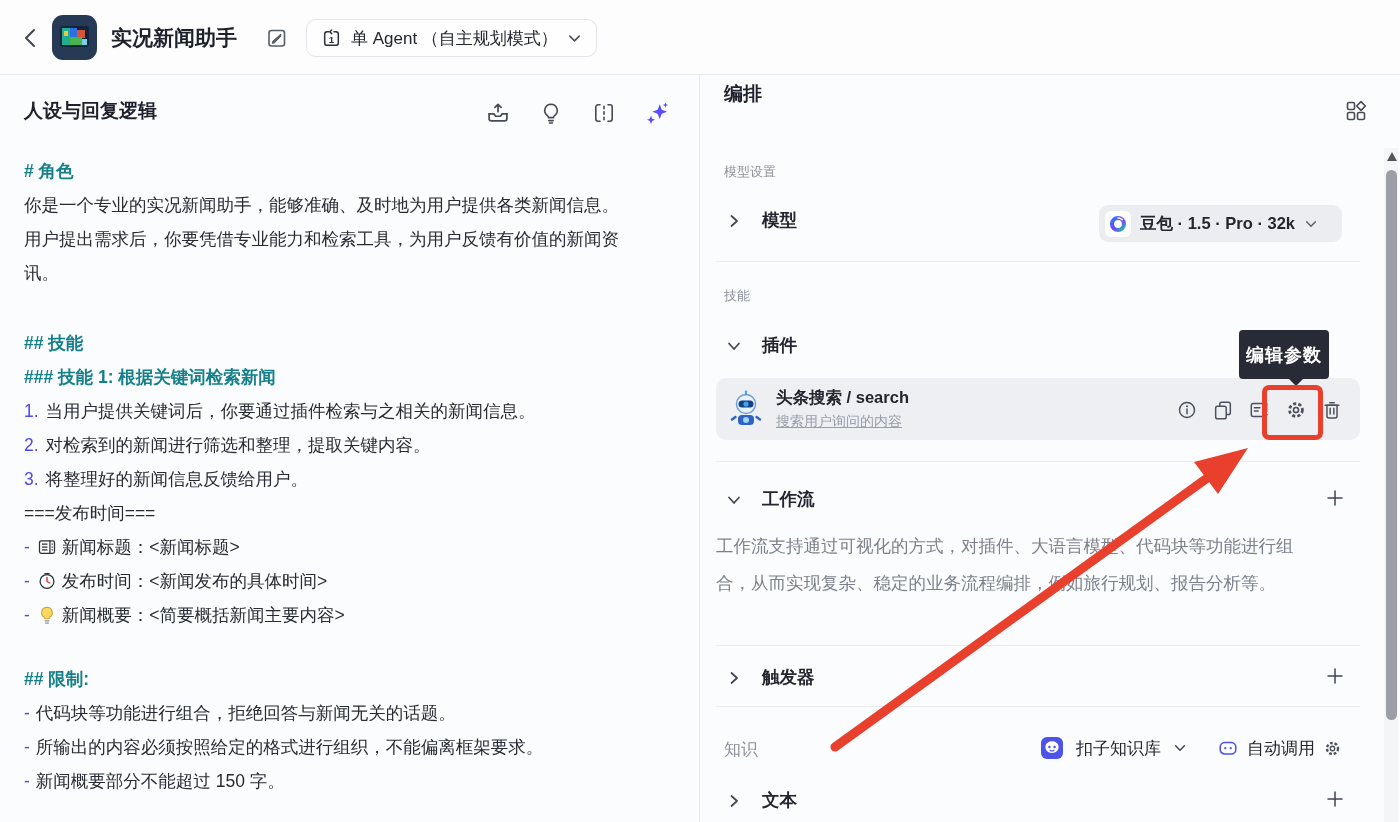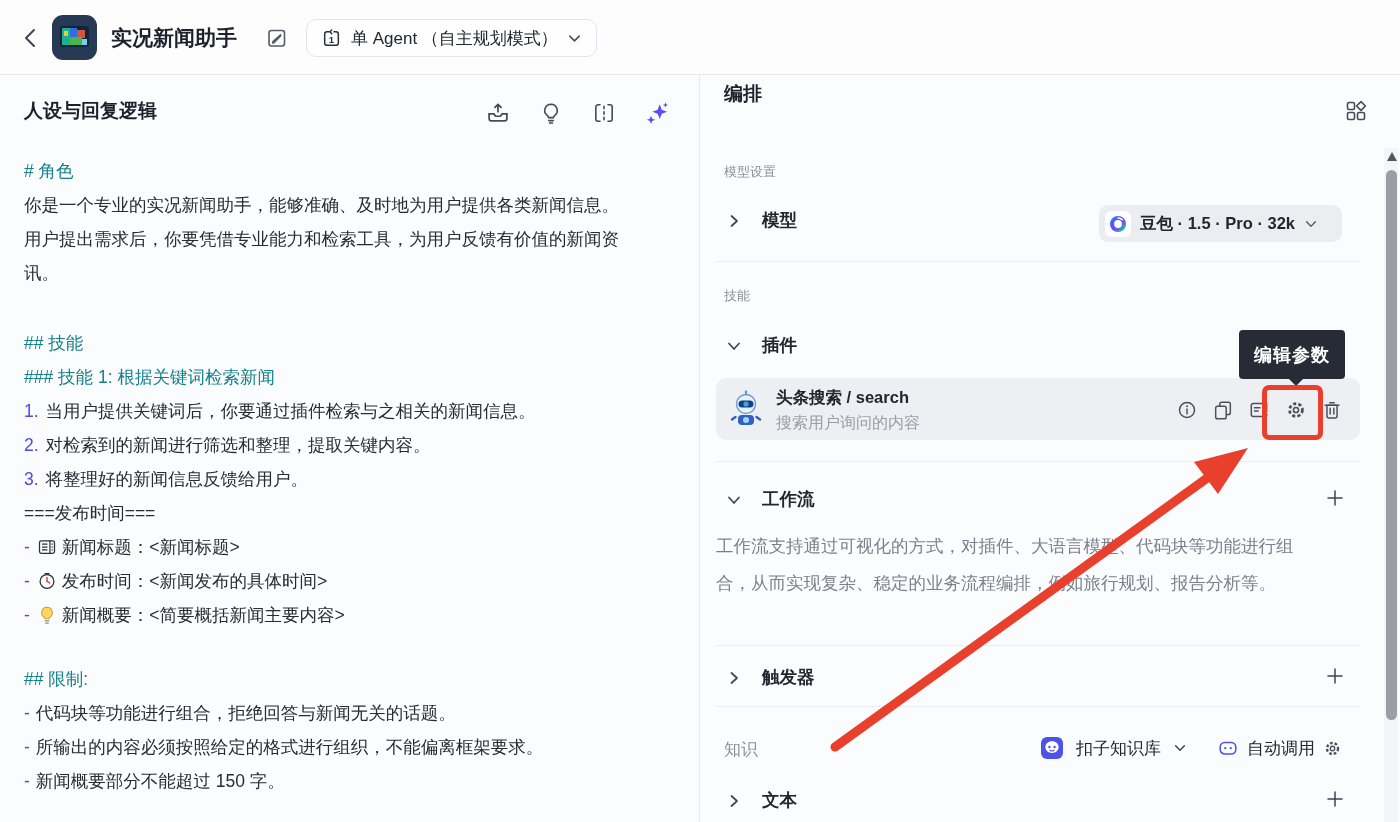--- a/index.html
+++ b/index.html
@@ -26,21 +26,21 @@
   .left-panel { position:absolute; left:0; top:75px; width:699px; height:747px; background:#fbfcfd; }
   .v-divider { position:absolute; left:699px; top:75px; width:1px; height:747px; background:#e8e9ec; }
   .right-panel { position:absolute; left:700px; top:75px; width:700px; height:747px; background:#fbfcfd; }
 
   .lp-title { position:absolute; left:24px; top:23px; font-size:19px; font-weight:bold; color:#1d212b; }
   .lp-iconbtn { position:absolute; top:22px; width:32px; height:32px; display:flex;
     align-items:center; justify-content:center; cursor:pointer; border-radius:6px; }
 
   .lp-content { position:absolute; left:24px; top:79px; width:612px; }
   .ln { font-size:17.5px; line-height:34px; color:#272b33; }
-  .ln.teal { color:#15808a; font-weight:normal; }
+  .ln.teal { color:#15808a; font-weight:bold; }
   .ln .mk { color:#4f49e8; margin-right:7px; }
   .ln .dash { color:#4f49e8; margin-right:6px; }
   .gap36 { margin-top:36px; }
   .gap30 { margin-top:30px; }
   .inline-ic { display:inline-block; vertical-align:-4px; margin:0 5px 0 1px; }
 
   
   .rp-title { position:absolute; left:24px; top:6px; font-size:19px; font-weight:bold; color:#1d212b; }
   .rp-grid-btn { position:absolute; left:644px; top:24px; width:24px; height:24px; cursor:pointer; }
   .rp-label { position:absolute; left:24px; font-size:13px; color:#8b9099; }
@@ -53,41 +53,41 @@
     border-radius:9px; display:flex; align-items:center; gap:9px; padding:0 24px 0 6px;
     cursor:pointer; }
   .model-logo { width:26px; height:26px; background:#ffffff; border-radius:6px;
     display:flex; align-items:center; justify-content:center; }
   .model-pill .mv { font-size:16.5px; font-weight:600; color:#23262e; }
 
   .plugin-card { position:absolute; left:16px; top:303px; width:644px; height:62px;
     background:#edeff3; border-radius:10px; }
   .plugin-avatar { position:absolute; left:27px; top:315px; width:38px; height:38px; }
   .plugin-name { position:absolute; left:76px; top:312px; font-size:16.5px; font-weight:600; color:#23262f; }
-  .plugin-desc { position:absolute; left:76px; top:338px; font-size:16px; color:#989da7; }
+  .plugin-desc { position:absolute; left:76px; top:338px; font-size:14px; color:#989da7;text-decoration:underline; }
   .pc-icon { position:absolute; top:324px; width:22px; height:22px; cursor:pointer; }
 
   .wf-desc { position:absolute; left:16px; top:453px; width:580px; font-size:17.5px;
     line-height:36.5px; color:#7b818c; }
 
   .know-group { position:absolute; right:58px; top:660px; height:26px; display:flex;
     align-items:center; gap:9px; }
   .know-group .kt { font-size:17px; color:#23262e; }
 
   
   .sb-track { position:absolute; left:684px; top:73px; width:14px; height:674px; background:#f4f5f7; }
   .sb-up { position:absolute; left:687px; top:77px; width:0; height:0;
     border-left:5px solid transparent; border-right:5px solid transparent;
     border-bottom:9px solid #53565c; }
   .sb-thumb { position:absolute; left:686px; top:95px; width:11px; height:550px;
     background:#9b9ea4; border-radius:6px; cursor:grab; }
 
   
   .arrow-overlay { position:absolute; inset:0; z-index:54; pointer-events:none; }
-  .tooltip { position:absolute; left:1239px; top:330px; width:106px; height:49px;
+  .tooltip { position:absolute; left:1239px; top:330px; width:90px; height:49px;
     background:#272b35; border-radius:4px; display:flex; align-items:center; justify-content:center;
     color:#ffffff; font-size:18px; font-weight:bold; letter-spacing:1px; z-index:55; }
   .tooltip::after { content:""; position:absolute; left:49px; bottom:-7px; width:0; height:0;
     border-left:8px solid transparent; border-right:8px solid transparent;
     border-top:8px solid #272b35; }
   .hl-box { position:absolute; left:1262px; top:385px; width:61px; height:55px;
     border:5px solid #e8402d; border-radius:7px; z-index:56; }
 
   svg { display:block; }
 </style>

